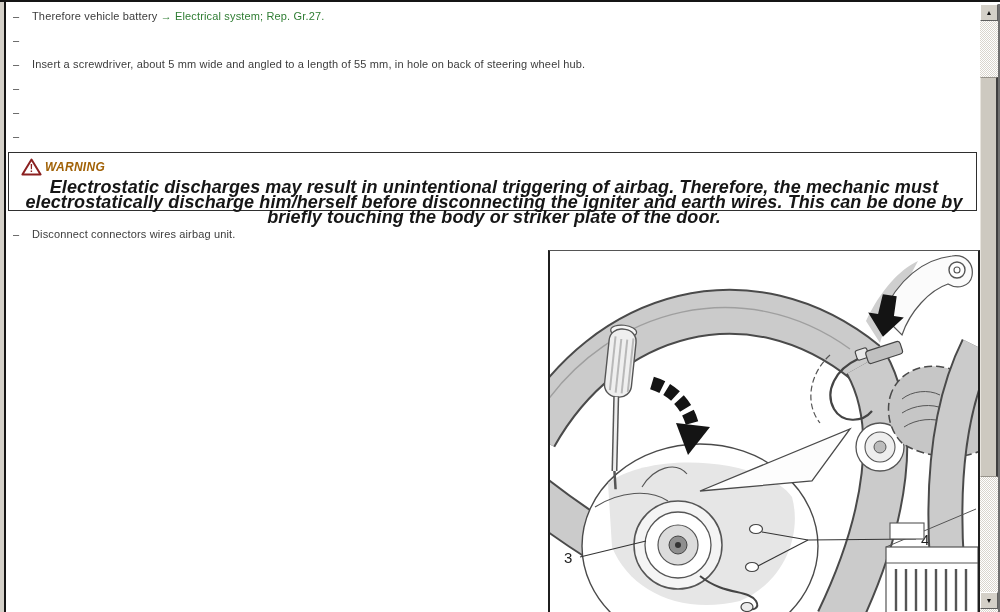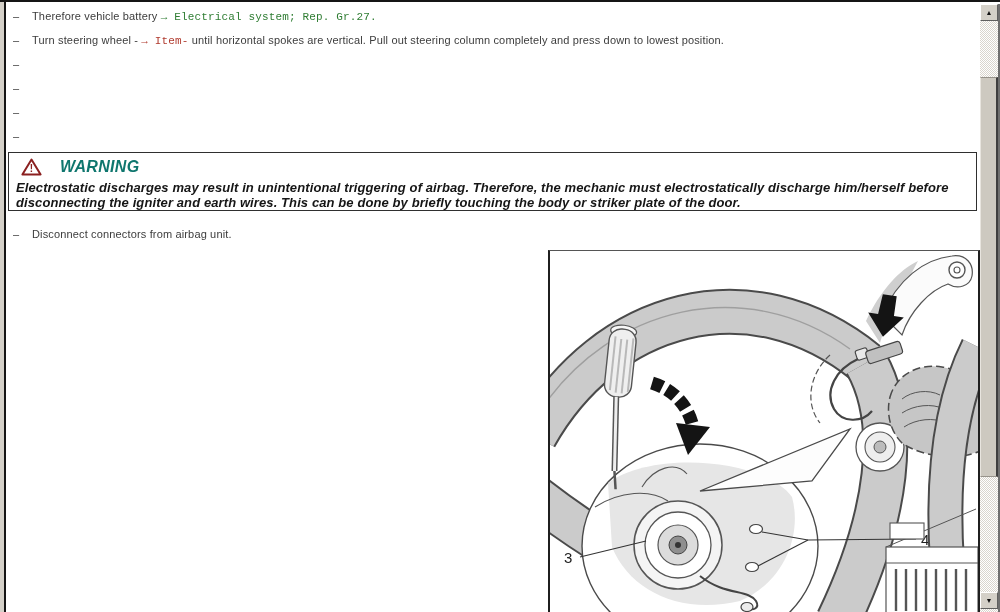--- a/index.html
+++ b/index.html
@@ -10,35 +10,35 @@
     overflow:hidden; border-top:2px solid #151515;
   }
   .left-strip { position:absolute; left:0; top:0; width:4px; height:612px; background:#d4d0c8; }
   .left-border { position:absolute; left:4px; top:0; width:2px; height:612px; background:#151515; }
   .content { position:absolute; left:6px; top:2px; width:974px; height:610px; background:#fff; }
 
   
   .step { position:absolute; left:0; width:960px; height:22px; font-size:11px; color:#3c3c3c; }
   .step .dash { position:absolute; left:7px; top:0; width:18px; color:#3c3c3c; }
   .step .txt { position:absolute; left:26px; top:0; white-space:nowrap; letter-spacing:.15px; }
-  .lnk { cursor:pointer;font-family:Liberation Mono, monospace; }
+  .lnk { cursor:pointer; }
   .lnk.green { color:#2f7d33; }
   .lnk.red { color:#b03a2e; }
 
   
   .warning-box {
     position:absolute; left:2px; top:148px; width:969px; height:59px;
     border:1px solid #2f2f2f; background:#fff;
   }
   .warning-head { position:absolute; left:12px; top:5px; height:18px; display:flex; align-items:center; }
-  .warning-title { font-size:16px; font-weight:bold; font-style:italic; color:#0f766e; margin-left:18px; letter-spacing:.3px; }
+  .warning-title { font-size:12px; font-weight:bold; font-style:italic; color:#a16207; margin-left:3px; letter-spacing:.3px; }
   .tri-icon { width:21px; height:18px; display:block; }
   .warning-body {
     position:absolute; left:7px; top:27px; width:956px;
-    font-size:13px; font-weight:bold; font-style:italic; color:#161616; line-height:15px; letter-spacing:.1px;
+    font-size:18px; font-weight:bold; font-style:italic; color:#161616; line-height:15px; letter-spacing:.1px;text-align:center;
   }
 
   
   .figure {
     position:absolute; left:542px; top:246px; width:432px; height:364px;
     border-left:2px solid #1f1f1f; border-right:2px solid #1f1f1f; border-top:1px solid #555;
     background:#fff;
   }
   .figure svg { display:block; }
 
@@ -72,24 +72,24 @@
   <div class="left-border"></div>
 
   <div class="content">
 
     <div class="step" style="top:6px">
       <span class="dash">–</span>
       <span class="txt"><span>Therefore vehicle battery </span><span class="lnk green">→ Electrical system; Rep. Gr.27.</span><span></span></span>
     </div>
     <div class="step" style="top:30px">
       <span class="dash">–</span>
-      <span class="txt"><span>Turn steering wheel - </span><span class="lnk red">→ Item-</span><span> until horizontal spokes are vertical. Pull out steering column completely and press down to lowest position.</span></span>
     </div>
     <div class="step" style="top:54px">
       <span class="dash">–</span>
+      <span class="txt">Insert a screwdriver, about 5 mm wide and angled to a length of 55 mm, in hole on back of steering wheel hub.</span>
     </div>
     <div class="step" style="top:78px">
       <span class="dash">–</span>
     </div>
     <div class="step" style="top:102px">
       <span class="dash">–</span>
     </div>
     <div class="step" style="top:126px">
       <span class="dash">–</span>
     </div>
@@ -100,21 +100,21 @@
           <path d="M10.5 1.5 L19.6 16.4 L1.4 16.4 Z" fill="#ffffff" stroke="#8b2020" stroke-width="2" stroke-linejoin="round"></path>
           <text x="10.5" y="14.2" text-anchor="middle" font-size="10" font-weight="bold" fill="#8b2020">!</text>
         </svg>
         <span class="warning-title">WARNING</span>
       </div>
       <div class="warning-body">Electrostatic discharges may result in unintentional triggering of airbag. Therefore, the mechanic must electrostatically discharge him/herself before disconnecting the igniter and earth wires. This can be done by briefly touching the body or striker plate of the door.</div>
     </div>
 
     <div class="step" style="top:224px">
       <span class="dash">–</span>
-      <span class="txt">Disconnect connectors from airbag unit.</span>
+      <span class="txt">Disconnect connectors wires airbag unit.</span>
     </div>
 
     <div class="figure">
       <svg width="428" height="363" viewBox="0 0 428 363">
 
         <path d="M -15 185 C 55 60, 200 18, 316 112" stroke="#4a4a4a" stroke-width="46" fill="none"></path>
         <path d="M -15 185 C 55 60, 200 18, 316 112" stroke="#cbcbcb" stroke-width="42" fill="none"></path>
         <path d="M -10 160 C 60 55, 195 22, 300 98" stroke="#9f9f9f" stroke-width="1.4" fill="none"></path>
 
         <path d="M 316 112 C 350 172, 338 266, 288 370" stroke="#4a4a4a" stroke-width="46" fill="none"></path>

